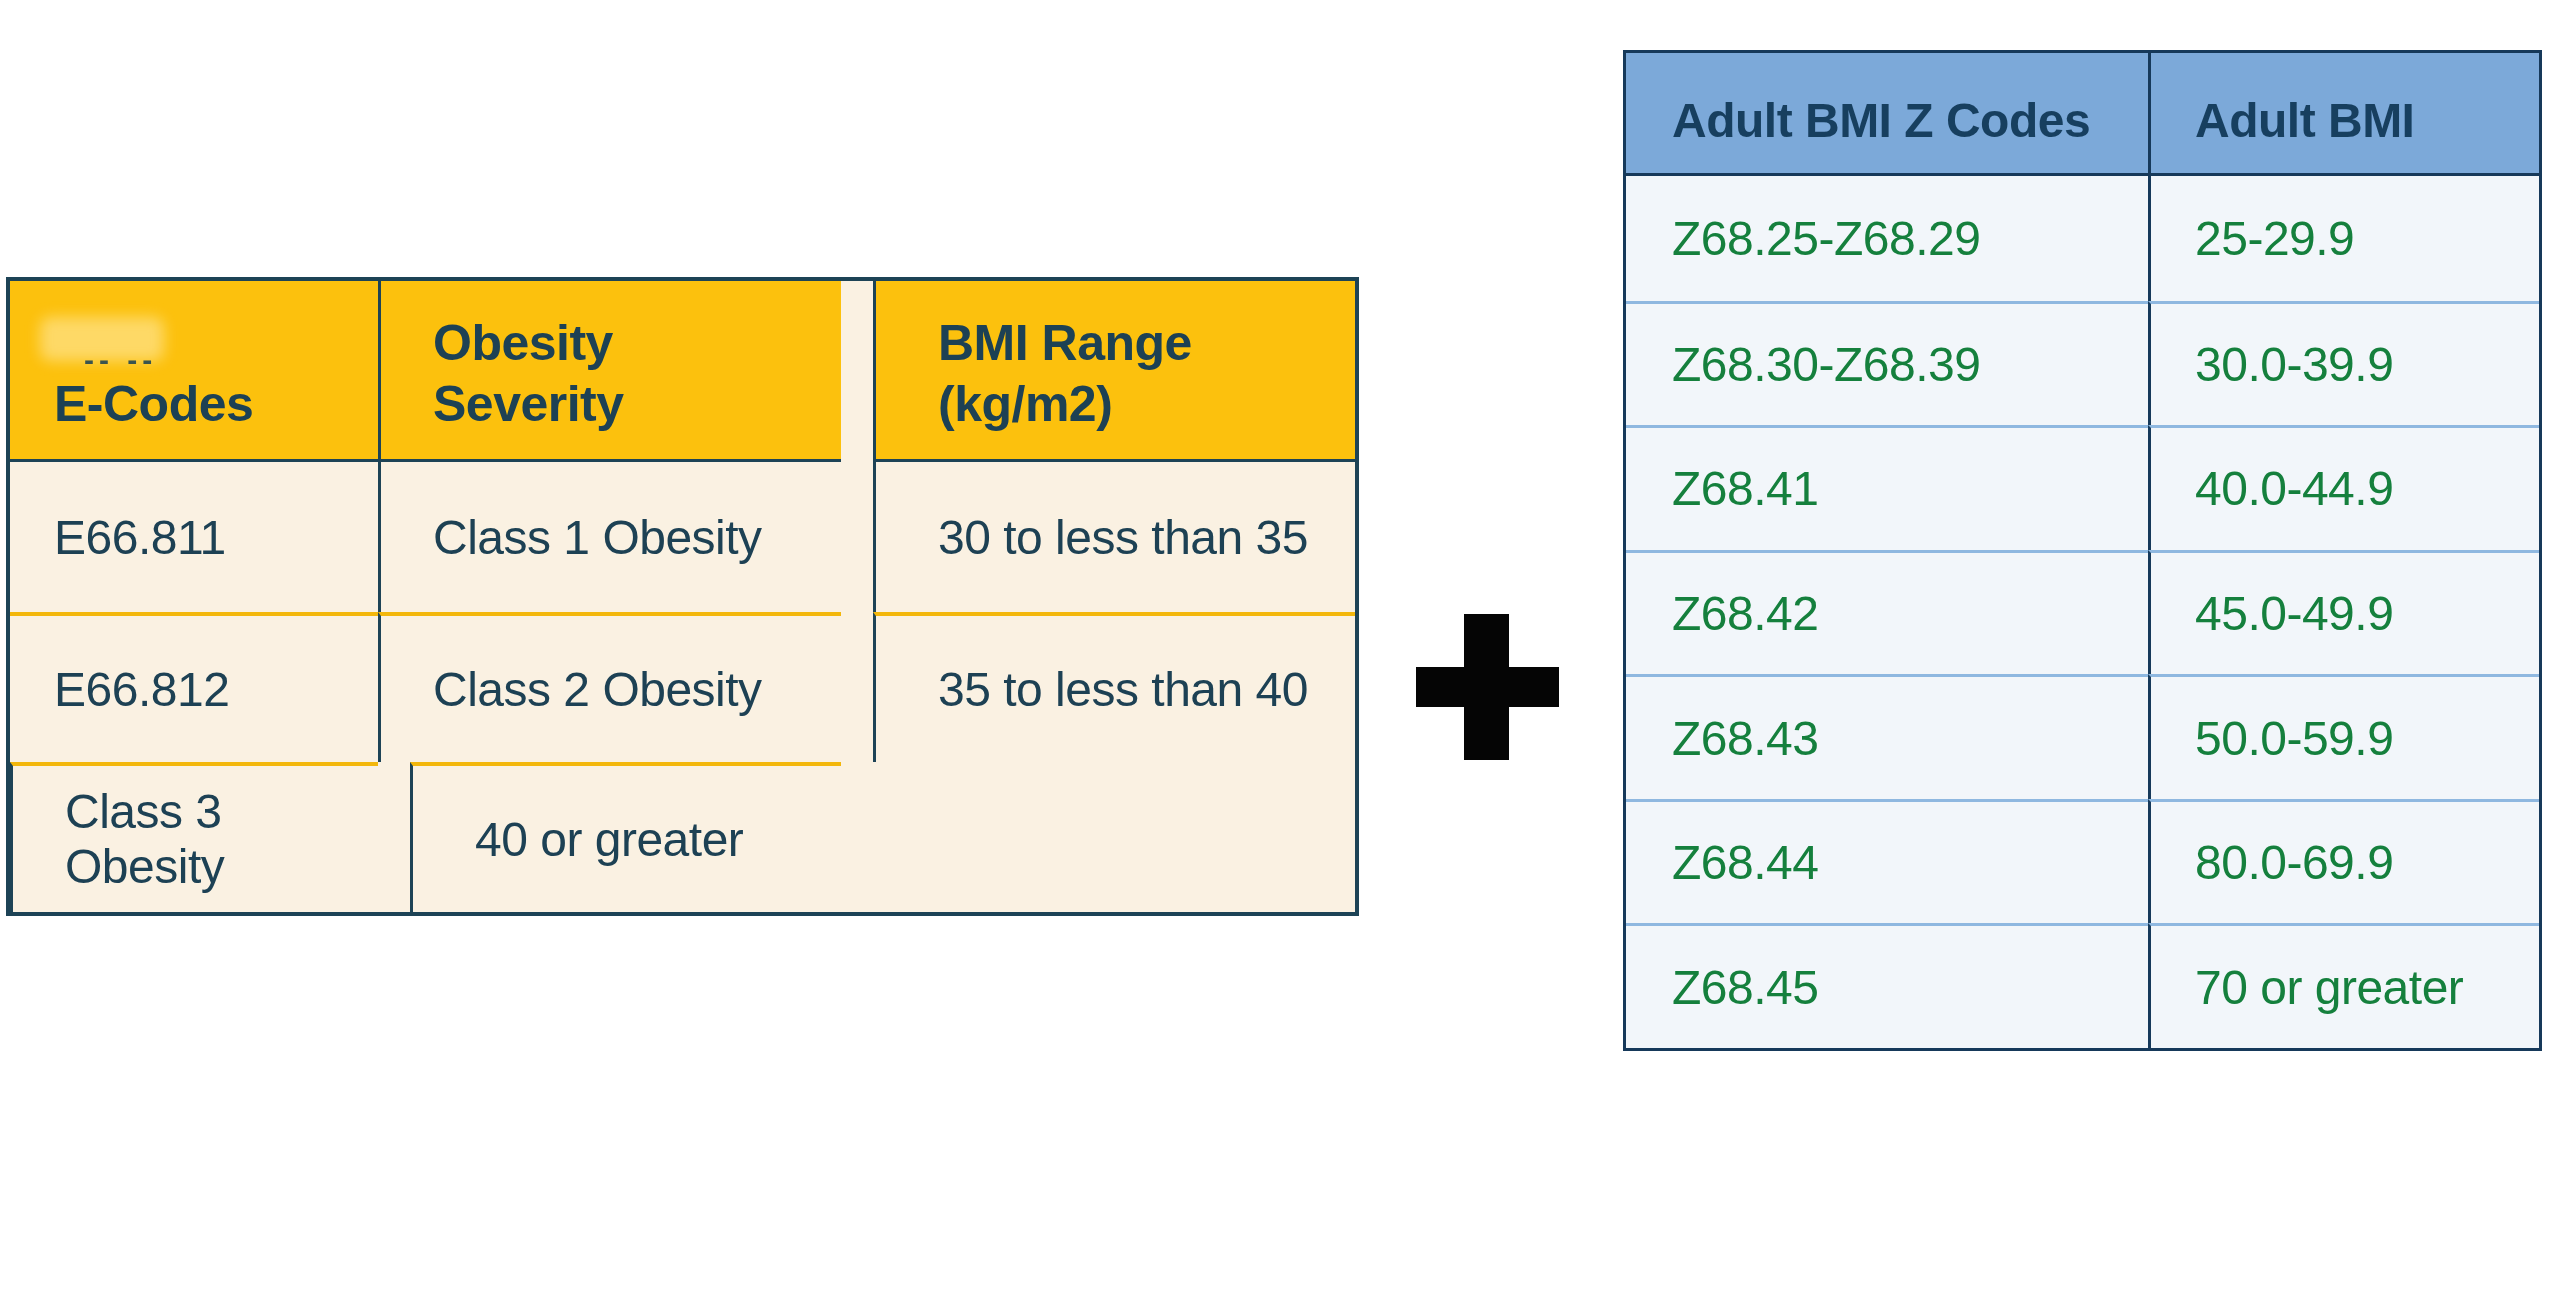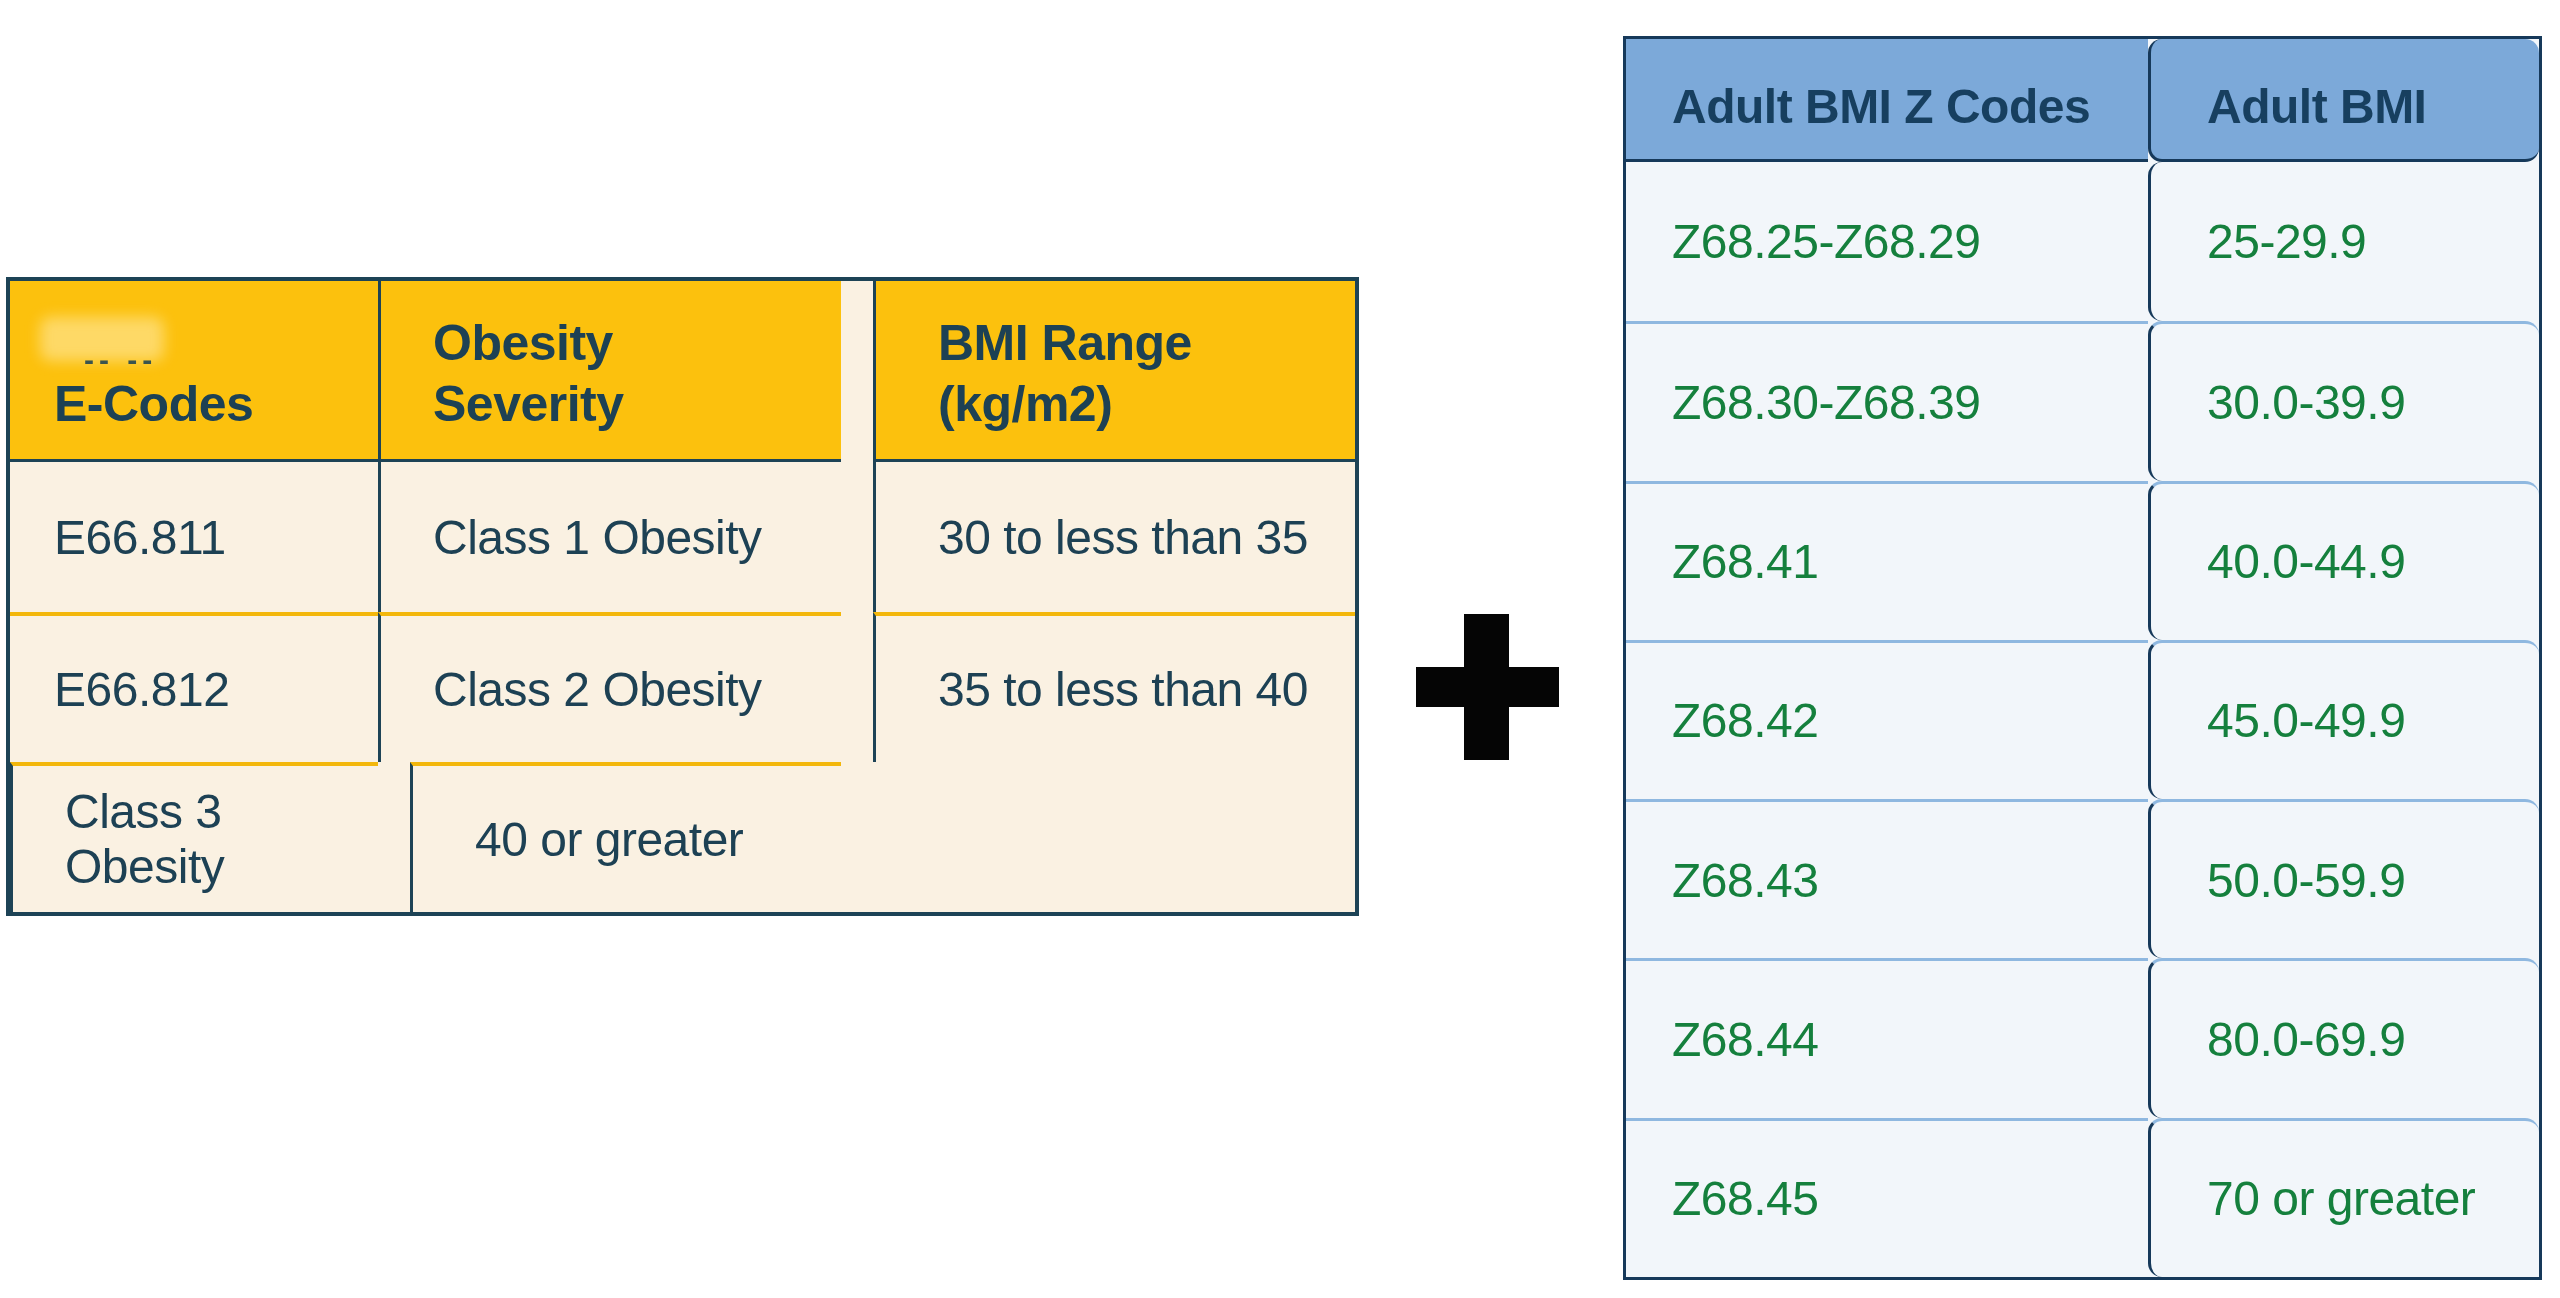--- a/index.html
+++ b/index.html
@@ -67,22 +67,22 @@
     position:absolute;left:48px;top:0;width:45px;height:146px;
     background:#050505;display:block;
   }
   .plus .ph{
     position:absolute;left:0;top:53px;width:143px;height:40px;
     background:#050505;display:block;
   }
 
   
   .rtable{
-    position:absolute;left:1623px;top:36px;
-    width:919px;height:1244px;
+    position:absolute;left:1623px;top:50px;
+    width:919px;height:1001px;
     box-sizing:border-box;
     border:3px solid #16395a;
     background:#f2f6fa;
     display:grid;
     grid-template-columns:522px 1fr;
     grid-template-rows:123px repeat(7,1fr);
   }
   .rcell{
     box-sizing:border-box;
     display:flex;align-items:center;
@@ -94,21 +94,21 @@
   .rhead{
     background:#7ca9d9;
     border-bottom:3px solid #16395a;
     font-weight:bold;
     font-size:48px;
     color:#173f5f;
     padding-top:14px;
   }
   .rbody.rsep{border-top:3px solid #8fb8e0;}
   .rpad1{padding-left:46px;}
-  .rpad2{padding-left:56px;border-radius:14px;}
+  .rpad2{padding-left:44px;}
 </style>
 </head>
 <body>
 
 <div class="canvas">
 
   <section class="ltable">
 
     <div class="lcell lhead c1 pad1">
       <span class="smudge-smear"></span>

